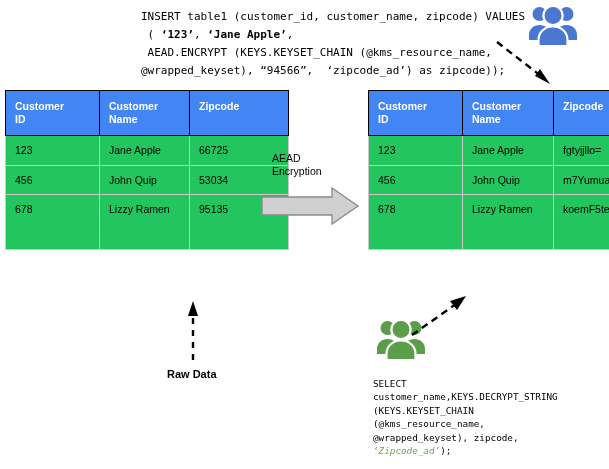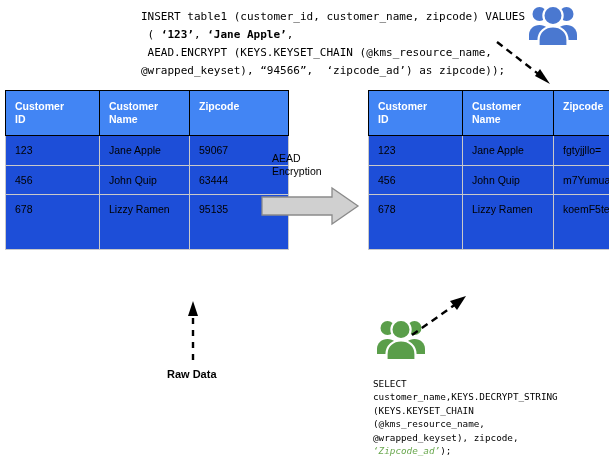--- a/index.html
+++ b/index.html
@@ -59,21 +59,21 @@
   }
   table.data-table td {
     font-size: 10.5px;
     font-weight: normal;
     color: #000;
     text-align: left;
     vertical-align: top;
     padding: 8px 8px 8px 9px;
     border: 1px solid #c9c9c9;
     line-height: 12.5px;
-    background: #1d4ed8;
+    background: #22c55e;
   }
   #left-table  { left: 5px;   top: 90px; width: 229px; }
   #right-table { left: 368px; top: 90px; width: 235px; }
 
   #left-table th:nth-child(1), #left-table td:nth-child(1)   { width: 76px; }
   #left-table th:nth-child(2), #left-table td:nth-child(2)   { width: 72px; }
   #left-table th:nth-child(3), #left-table td:nth-child(3)   { width: 81px; }
   #right-table th:nth-child(1), #right-table td:nth-child(1) { width: 76px; }
   #right-table th:nth-child(2), #right-table td:nth-child(2) { width: 73px; }
   #right-table th:nth-child(3), #right-table td:nth-child(3) { width: 86px; }
@@ -143,26 +143,26 @@
     <tr>
       <th><span>Customer</span><br><span>ID</span></th>
       <th><span>Customer</span><br><span>Name</span></th>
       <th><span>Zipcode</span><br><span>&nbsp;</span></th>
     </tr>
   </thead>
   <tbody>
     <tr>
       <td>123</td>
       <td>Jane Apple</td>
-      <td>59067</td>
+      <td>66725</td>
     </tr>
     <tr>
       <td>456</td>
       <td>John Quip</td>
-      <td>63444</td>
+      <td>53034</td>
     </tr>
     <tr class="row-tall">
       <td>678</td>
       <td>Lizzy Ramen</td>
       <td>95135</td>
     </tr>
   </tbody>
 </table>
 
 <table class="abs data-table" id="right-table">

